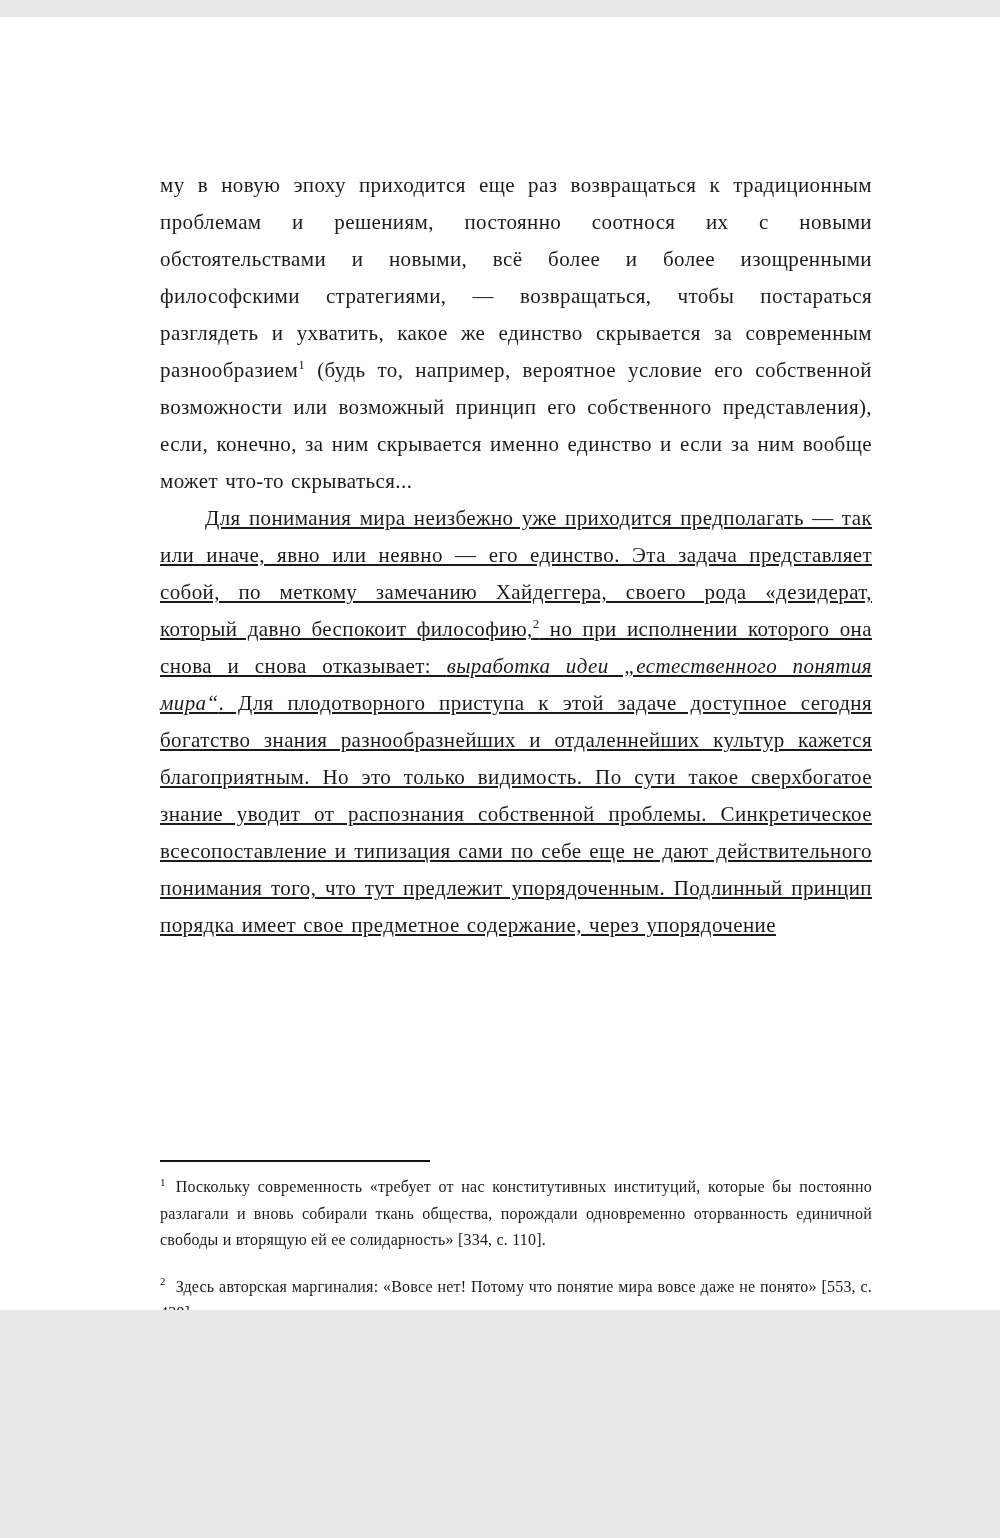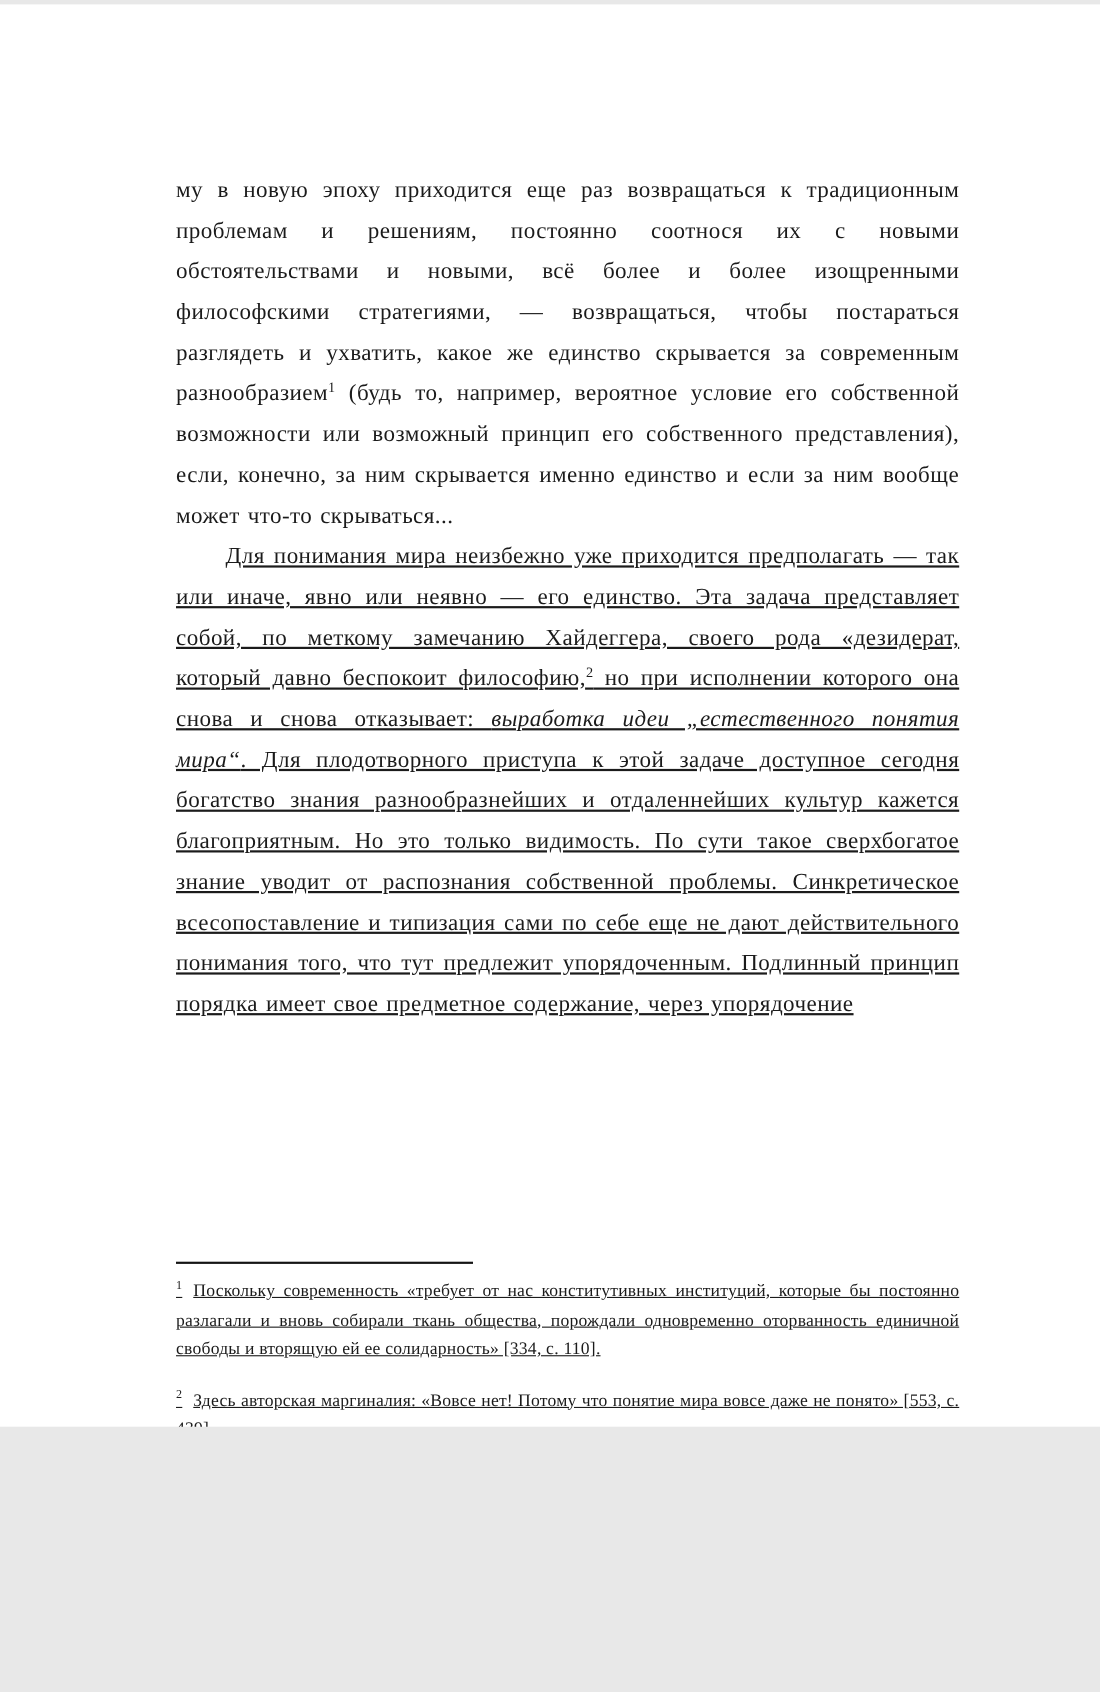--- a/index.html
+++ b/index.html
@@ -1,20 +1,20 @@
 <!DOCTYPE html>
 <html lang="ru"><head>
 <meta charset="utf-8">
 <style>
   html, body { margin: 0; padding: 0; background: #e8e8e8; }
   .page {
     position: relative;
     width: 1000px;
     height: 1293px;
-    margin: 4px auto;
+    margin: 17px auto;
     background: #ffffff;
     color: #1b1b1b;
     font-family: "Liberation Serif", "DejaVu Serif", serif;
     overflow: hidden;
   }
   .content {
     position: absolute;
     top: 150px;
     left: 160px;
     width: 712px;
@@ -45,21 +45,20 @@
     height: 0;
     border-top: 2px solid #141414;
     margin: 0 0 12px 0;
   }
   .footnote {
     margin: 0 0 20px 0;
     font-size: 16px;
     line-height: 26.5px;
     text-align: justify;
     letter-spacing: 0.2px;
-    text-decoration: underline;
   }
   .footnote sup.fn-marker {
     font-size: 11px;
     line-height: 0;
     vertical-align: super;
     margin-right: 10px;
   }
   .page-number {
     position: absolute;
     top: 1372px;

